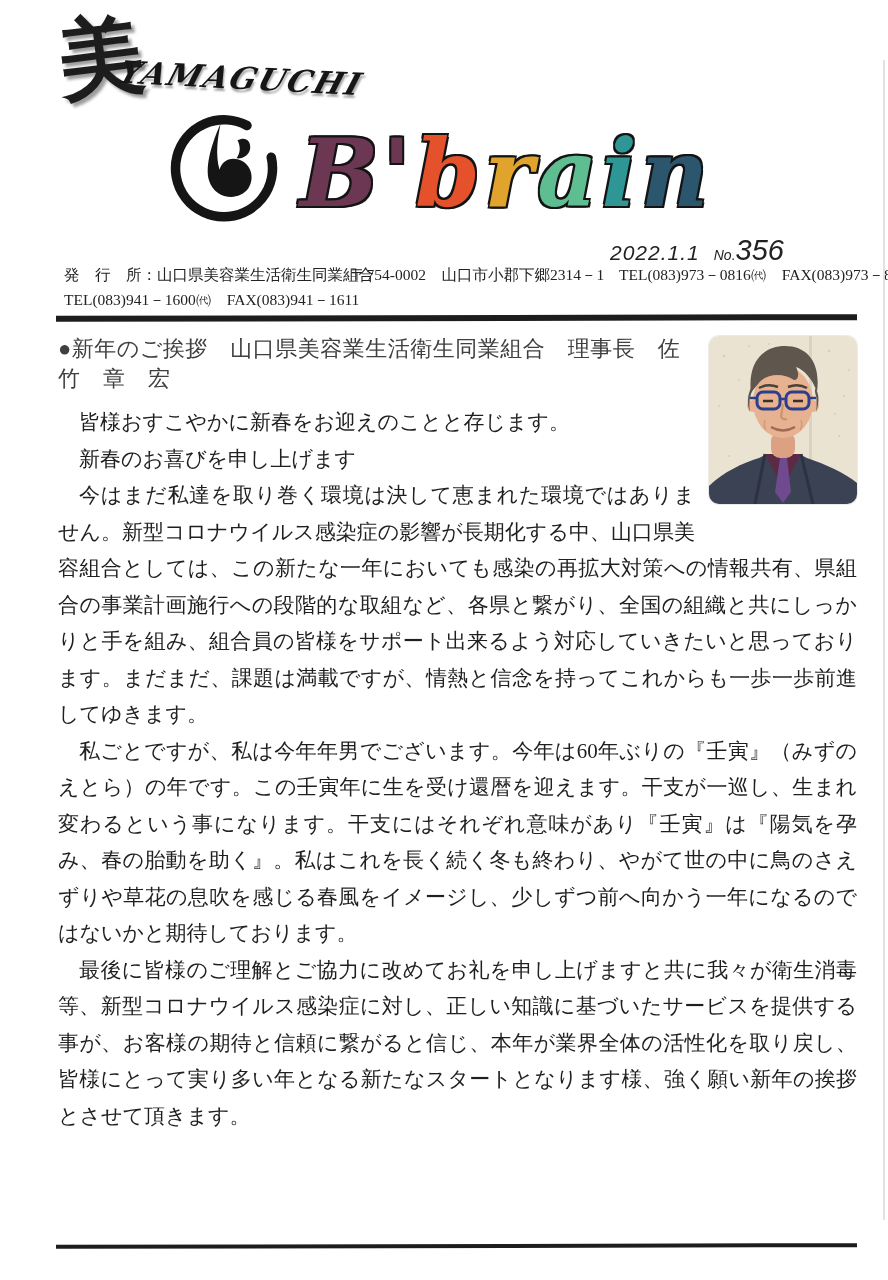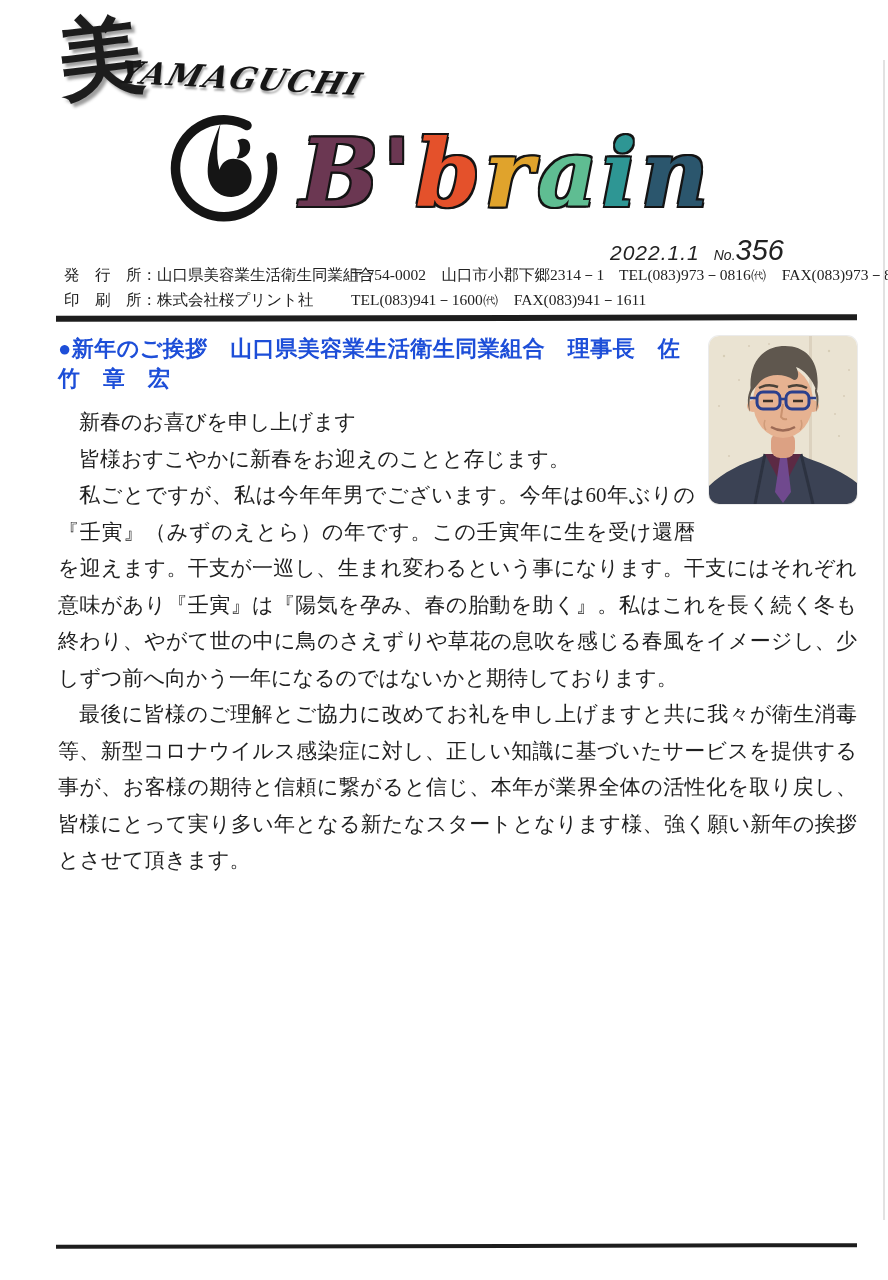--- a/index.html
+++ b/index.html
@@ -51,22 +51,22 @@
   .rule-top{top:315px;height:6px;transform:rotate(-0.12deg);}
   .rule-bottom{top:1244px;height:4px;transform:rotate(-0.12deg);}
 
   
   .article{position:absolute;left:58px;top:334px;width:799px;}
   .photo{
     float:right;width:148px;height:168px;margin:2px 0 10px 14px;padding:0;
     border-radius:10px;overflow:hidden;box-shadow:0 0 0 1px rgba(0,0,0,.08);
   }
   .title{
-    font-size:22px;font-weight:bold;margin:0 0 10px 0;line-height:30px;
-    letter-spacing:.5px;color:#1d4ed8;
+    font-size:22px;font-weight:normal;margin:0 0 10px 0;line-height:30px;
+    letter-spacing:.5px;color:#404040;
   }
   .para{
     margin:0;font-size:21px;line-height:36.5px;text-indent:1em;
     text-align:justify;color:#1f1f1f;
   }
 
   .scan-edge{position:absolute;left:883px;top:60px;width:2px;height:1160px;background:#d6d6d6;opacity:.7;}
 </style>
 </head>
 <body>
@@ -108,21 +108,20 @@
     <div class="issue">
       <span class="issue-date">2022.1.1</span><span class="no-label">No.</span><span class="no-num">356</span>
     </div>
 
     <div class="publisher">
 
         <span class="pub-role">発　行　所：山口県美容業生活衛生同業組合</span>
         <span class="pub-addr">〒754-0002　山口市小郡下郷2314－1</span>
         <span class="pub-tel">TEL(083)973－0816㈹　FAX(083)973－8270</span>
 
-        <span class="pub-role">印　刷　所：株式会社桜プリント社</span>
         <span class="pub-tel">TEL(083)941－1600㈹　FAX(083)941－1611</span>
       </div>
   </header>
 
   <div class="rule rule-top"></div>
 
   <main class="article">
     <figure class="photo">
       <svg viewBox="0 0 148 168" width="148" height="168" aria-hidden="true">
         <rect width="148" height="168" fill="#eae3d2"></rect>
@@ -168,27 +167,28 @@
         <path d="M62 91 q12 7 24 0" stroke="#9c6a55" stroke-width="2.5" fill="none"></path>
         <path d="M56 84 q-2 6 1 10" stroke="#d09c7a" stroke-width="1.5" fill="none"></path>
         <path d="M92 84 q2 6 -1 10" stroke="#d09c7a" stroke-width="1.5" fill="none"></path>
       </svg>
     </figure>
 
     <h1 class="title">●新年のご挨拶　山口県美容業生活衛生同業組合　理事長　佐　竹　章　宏</h1>
 
     <div class="body">
 
+        <p class="para">皆様おすこやかに新春をお迎えのことと存じます。</p>
+
         <p class="para">新春のお喜びを申し上げます</p>
-
-        <p class="para">皆様おすこやかに新春をお迎えのことと存じます。</p>
 
 
 
 
+        <p class="para">今はまだ私達を取り巻く環境は決して恵まれた環境ではありません。新型コロナウイルス感染症の影響が長期化する中、山口県美容組合としては、この新たな一年においても感染の再拡大対策への情報共有、県組合の事業計画施行への段階的な取組など、各県と繋がり、全国の組織と共にしっかりと手を組み、組合員の皆様をサポート出来るよう対応していきたいと思っております。まだまだ、課題は満載ですが、情熱と信念を持ってこれからも一歩一歩前進してゆきます。</p>
 
         <p class="para">私ごとですが、私は今年年男でございます。今年は60年ぶりの『壬寅』（みずのえとら）の年です。この壬寅年に生を受け還暦を迎えます。干支が一巡し、生まれ変わるという事になります。干支にはそれぞれ意味があり『壬寅』は『陽気を孕み、春の胎動を助く』。私はこれを長く続く冬も終わり、やがて世の中に鳥のさえずりや草花の息吹を感じる春風をイメージし、少しずつ前へ向かう一年になるのではないかと期待しております。</p>
 
         <p class="para">最後に皆様のご理解とご協力に改めてお礼を申し上げますと共に我々が衛生消毒等、新型コロナウイルス感染症に対し、正しい知識に基づいたサービスを提供する事が、お客様の期待と信頼に繋がると信じ、本年が業界全体の活性化を取り戻し、皆様にとって実り多い年となる新たなスタートとなります様、強く願い新年の挨拶とさせて頂きます。</p>
 
       </div>
   </main>
 
   <div class="rule rule-bottom"></div>
   <div class="scan-edge"></div>

